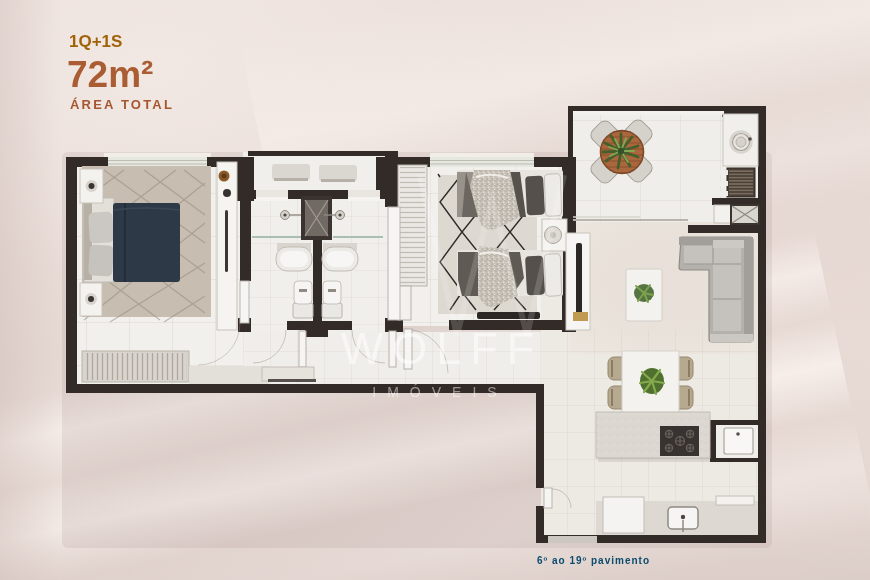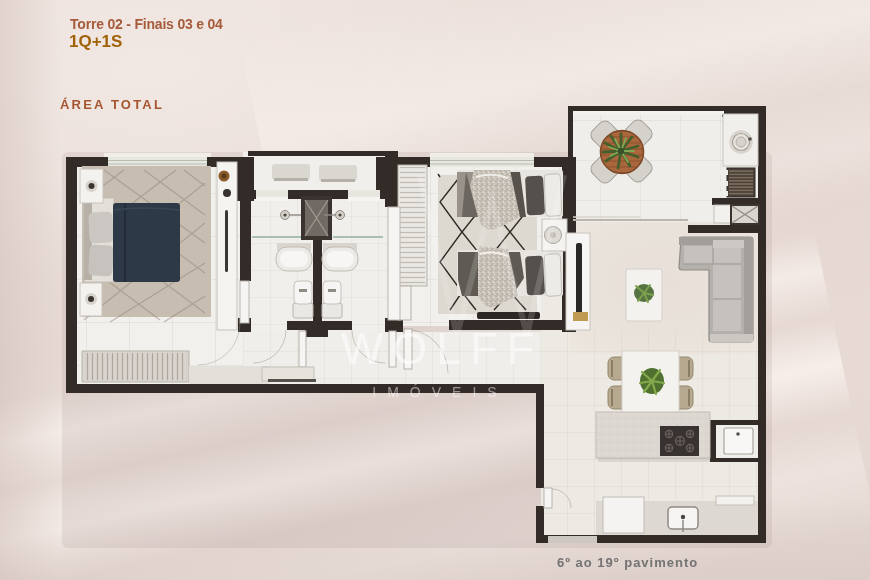--- a/index.html
+++ b/index.html
@@ -23,28 +23,28 @@
 
   <div class="abs" style="left:260px;top:-60px;width:760px;height:320px;transform:rotate(-12deg);
     background:linear-gradient(180deg, rgba(240,230,225,0) 5%, rgba(248,241,237,0.55) 38%, rgba(233,220,214,0.25) 60%, rgba(246,238,234,0.4) 78%, rgba(233,220,214,0) 95%);"></div>
 
   <div class="abs" style="left:0;top:0;width:70px;height:580px;
     background:linear-gradient(90deg, rgba(203,184,178,0.4), rgba(203,184,178,0) 85%);"></div>
 
   <div class="abs" style="left:0;top:500px;width:870px;height:80px;
     background:linear-gradient(180deg, rgba(206,188,182,0) , rgba(206,188,182,0.3));"></div>
 
-  <div class="abs" style="left:70px;top:16px;font-size:14px;font-weight:600;letter-spacing:-0.2px;color:#a65b3b;">Torre 02 - Finais 03 e 04</div>
 
   <div class="abs" style="left:69px;top:32px;font-size:17px;font-weight:700;color:#a16207;">1Q+1S</div>
 
-
-  <div class="abs" style="left:60px;top:97px;font-size:13px;font-weight:700;letter-spacing:2.2px;color:#a5562f;">ÁREA TOTAL</div>
-
-  <div class="abs" style="left:537px;top:555px;font-size:13px;font-weight:700;letter-spacing:1.0px;color:#737373;margin-left:20px;">6º ao 19º pavimento</div>
+  <div class="abs" style="left:67px;top:54px;font-size:37px;font-weight:700;color:#aa5c33;">72m²</div>
+
+  <div class="abs" style="left:70px;top:97px;font-size:13px;font-weight:700;letter-spacing:2.2px;color:#a5562f;">ÁREA TOTAL</div>
+
+  <div class="abs" style="left:537px;top:555px;font-size:10px;font-weight:700;letter-spacing:1.0px;color:#0c4a6e;">6º ao 19º pavimento</div>
 
   <svg class="abs" style="left:0;top:0;" width="870" height="580" viewBox="0 0 870 580">
     <defs>
       <pattern id="tiles" width="27" height="27" patternUnits="userSpaceOnUse">
         <rect width="27" height="27" fill="none"></rect>
         <path d="M0 0H27M0 0V27" stroke="rgba(168,158,146,0.22)" stroke-width="1"></path>
       </pattern>
       <pattern id="planks" width="43" height="43" patternUnits="userSpaceOnUse">
         <rect width="43" height="43" fill="none"></rect>
         <path d="M0 0V43" stroke="rgba(168,158,146,0.30)" stroke-width="1"></path>

